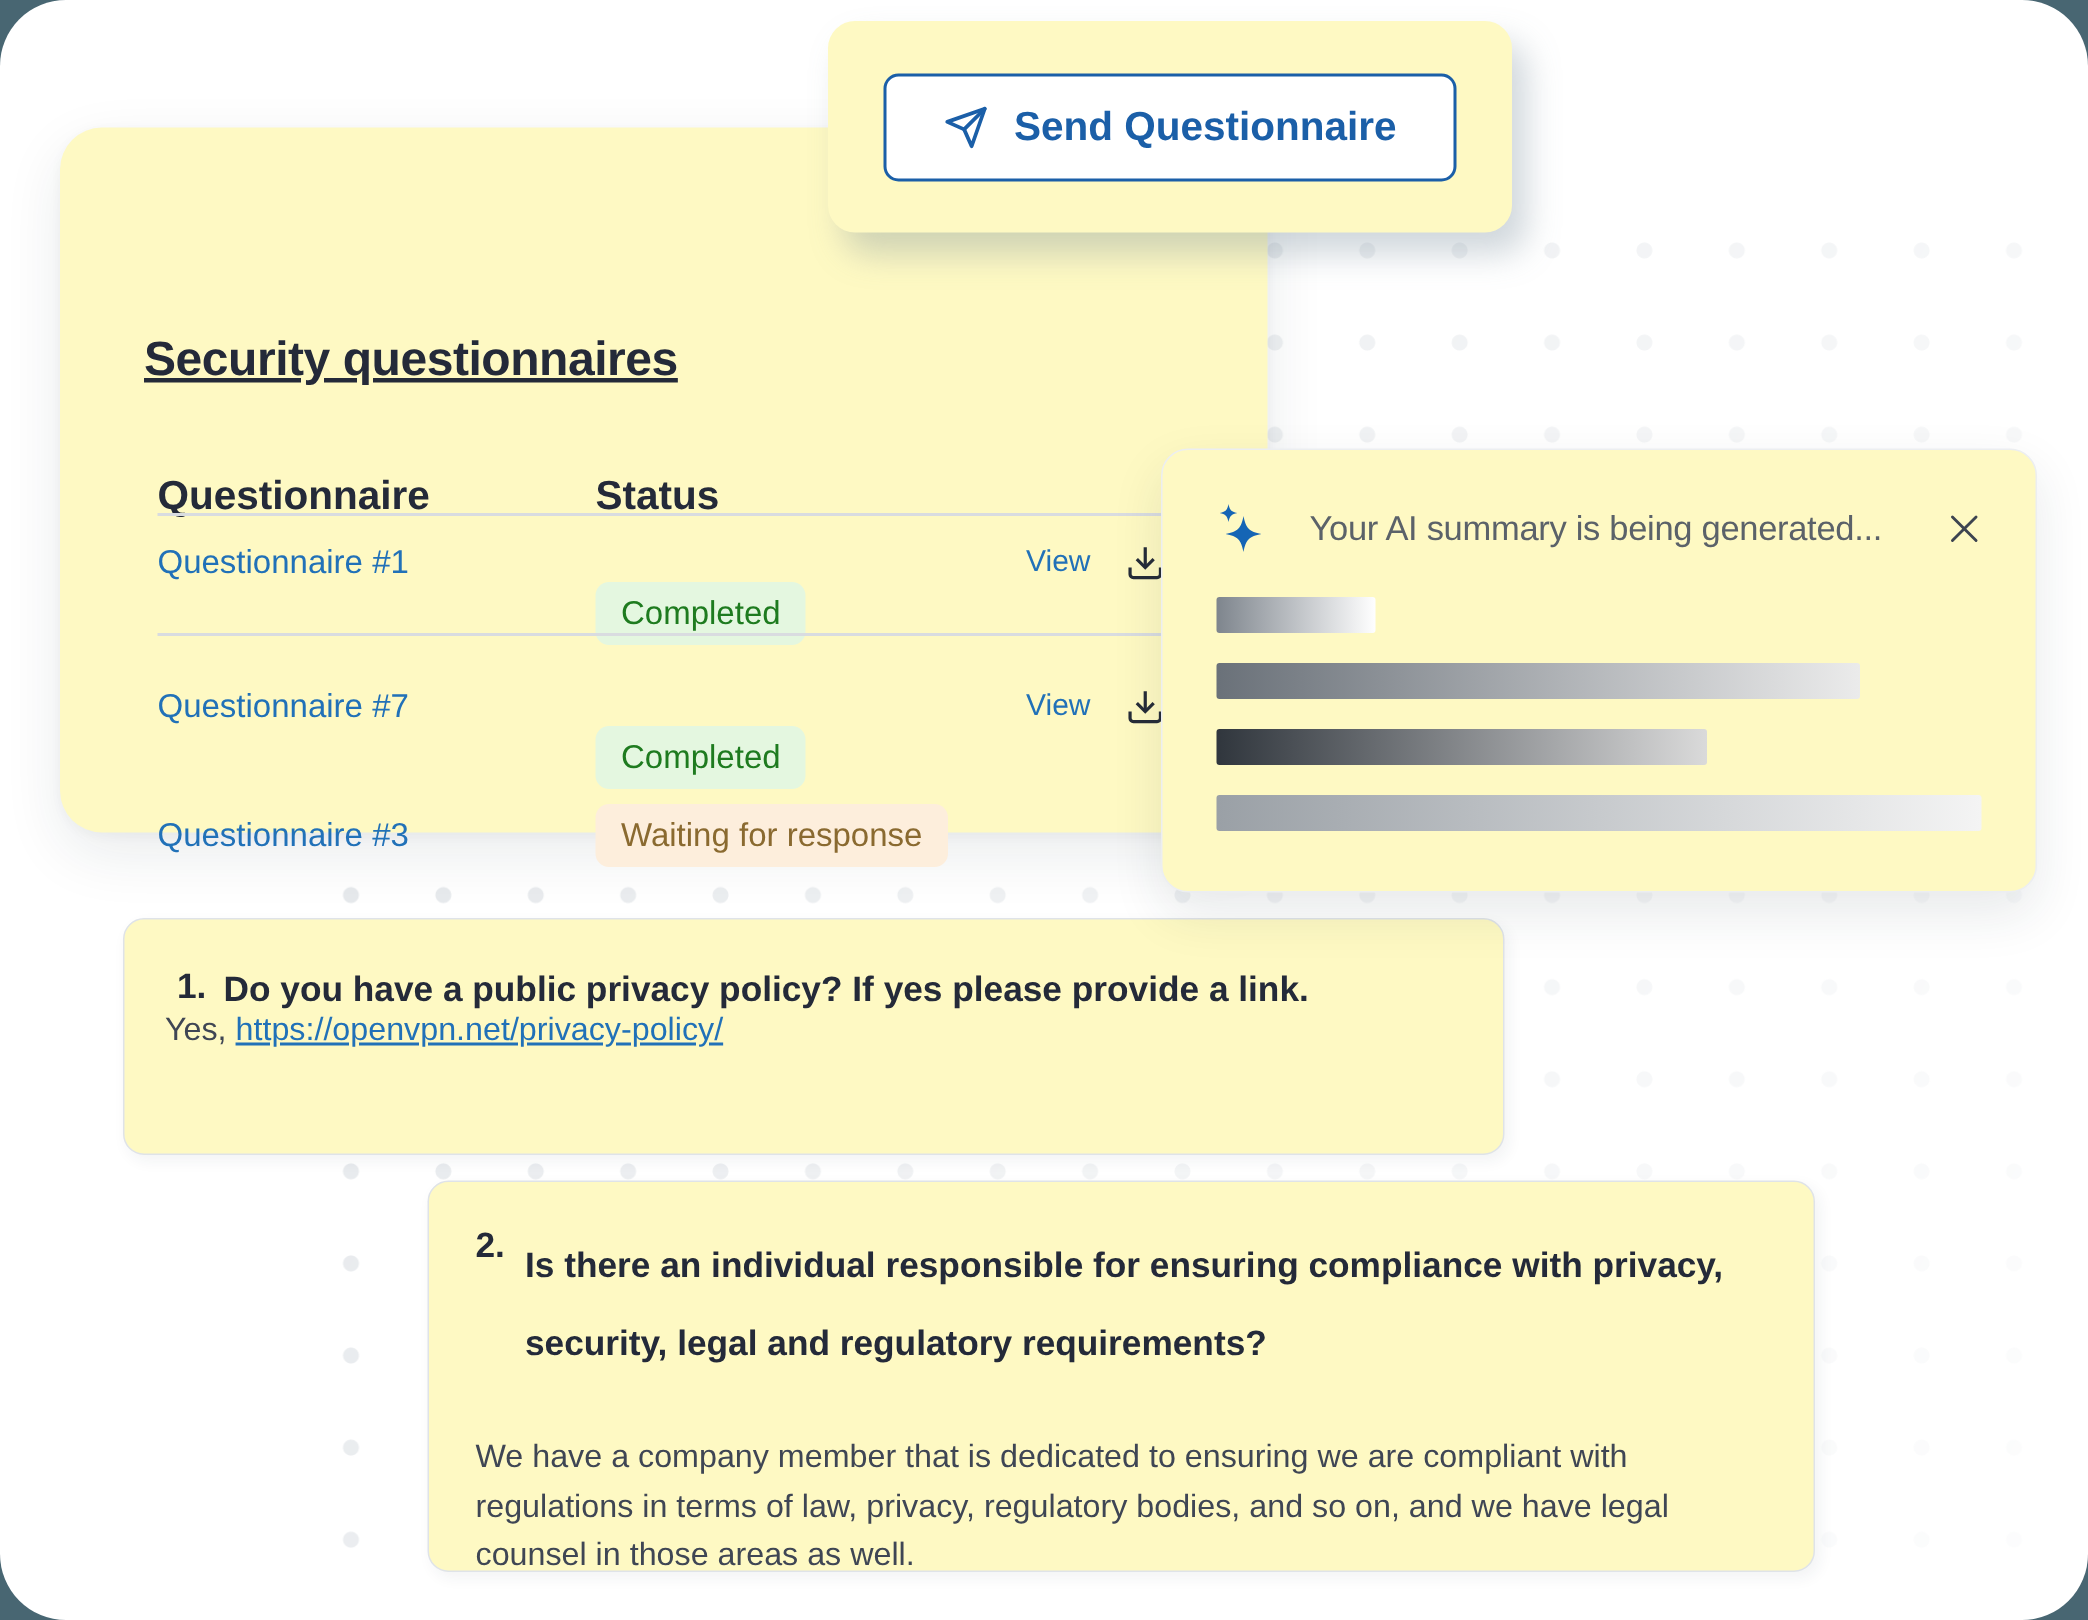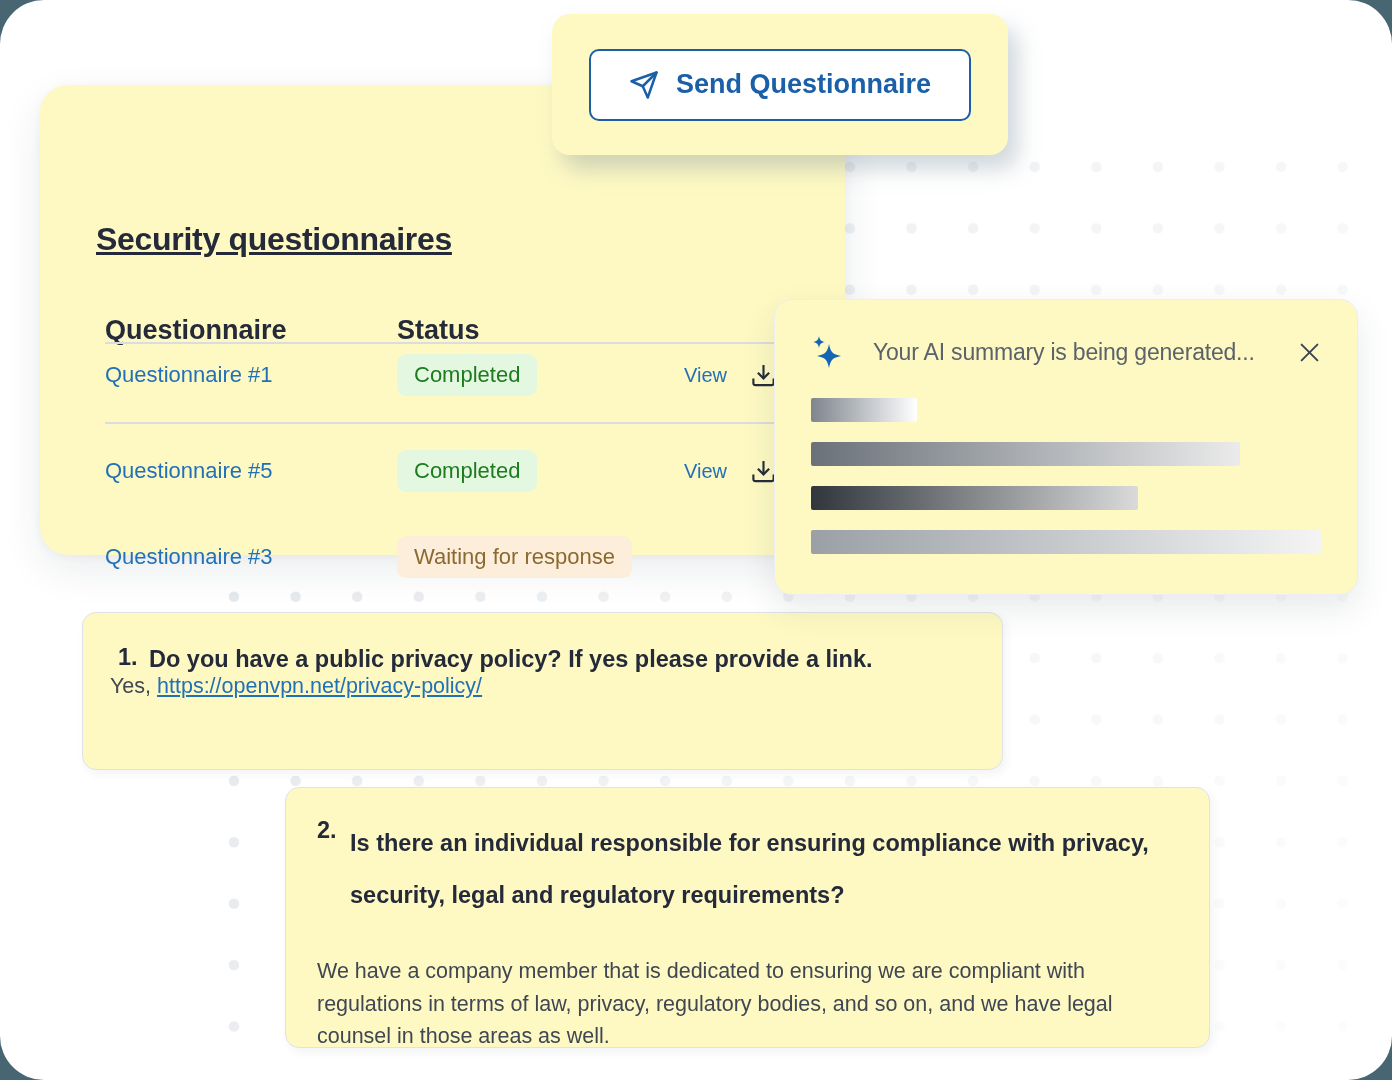--- a/index.html
+++ b/index.html
@@ -53,21 +53,21 @@
   .sep.s1 { top: 257px; }
   .sep.s2 { top: 337px; }
   .cell-name {
     position: absolute; left: 0; top: 50%; transform: translateY(-50%);
     font-size: 22px; color: var(--link-blue, #2171b8); text-decoration: none; cursor: pointer;
   }
   .badge {
     position: absolute; left: 292px; top: 50%; transform: translateY(-50%);
     font-size: 22px; padding: 8px 17px; border-radius: 9px; white-space: nowrap;
   }
-  .badge.success { background: var(--success-bg, #e4f7e0); color: var(--success-text, #1e7b1f); }
+  .badge.success { background: var(--success-bg, #e4f7e0); color: var(--success-text, #1e7b1f); margin-top: 34px; }
   .badge.pending { background: var(--pending-bg, #fdeedc); color: var(--pending-text, #8a6a30); }
   .cell-view {
     position: absolute; left: 579px; top: 50%; transform: translateY(-50%);
     font-size: 20px; color: var(--link-blue, #2171b8); text-decoration: none; cursor: pointer;
   }
   .cell-dl { position: absolute; left: 645px; top: 50%; transform: translateY(-50%); cursor: pointer; line-height: 0; }
 
   
   .send-card {
     left: 552px; top: 14px; width: 456px; height: 141px;
@@ -139,21 +139,21 @@
         <svg width="27" height="27" viewBox="0 0 24 24" fill="none" stroke="#262c38" stroke-width="1.9">
           <path d="M21 15v4a2 2 0 0 1-2 2H5a2 2 0 0 1-2-2v-4"></path>
             <polyline points="7 10 12 15 17 10"></polyline>
             <line x1="12" y1="15" x2="12" y2="3"></line>
         </svg>
       </span>
     </div>
     <div class="sep s1"></div>
 
     <div class="trow r2">
-      <a class="cell-name">Questionnaire #5</a>
+      <a class="cell-name">Questionnaire #7</a>
       <span class="badge success">Completed</span>
       <a class="cell-view">View</a>
       <span class="cell-dl">
         <svg width="27" height="27" viewBox="0 0 24 24" fill="none" stroke="#262c38" stroke-width="1.9">
           <path d="M21 15v4a2 2 0 0 1-2 2H5a2 2 0 0 1-2-2v-4"></path>
             <polyline points="7 10 12 15 17 10"></polyline>
             <line x1="12" y1="15" x2="12" y2="3"></line>
         </svg>
       </span>
     </div>

